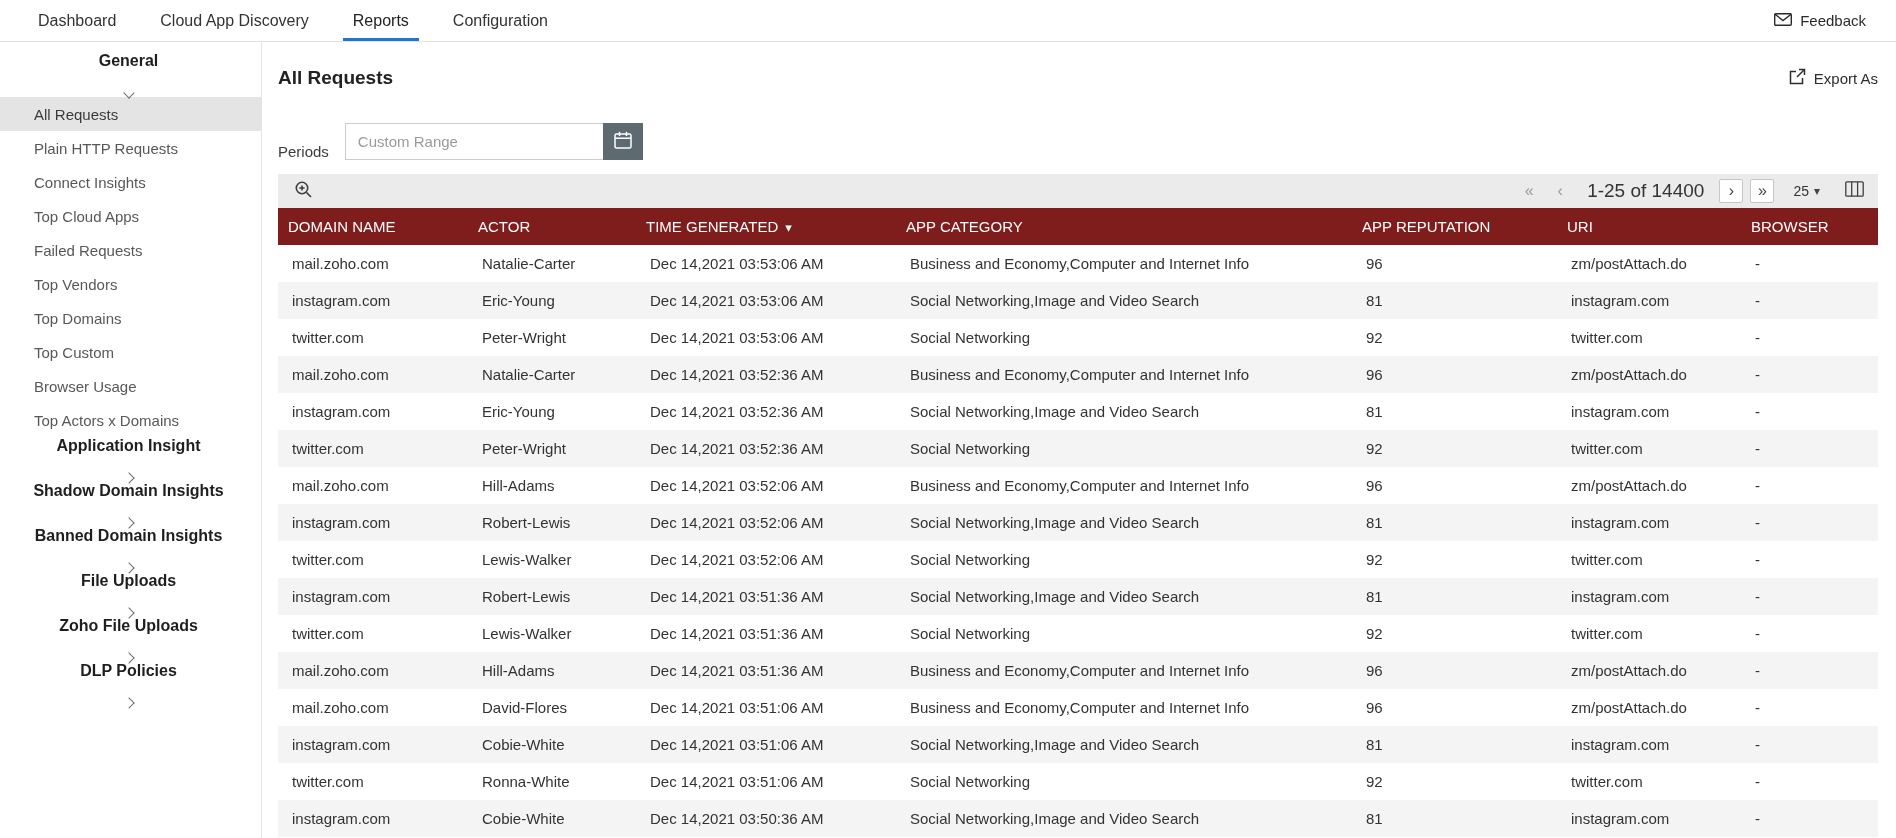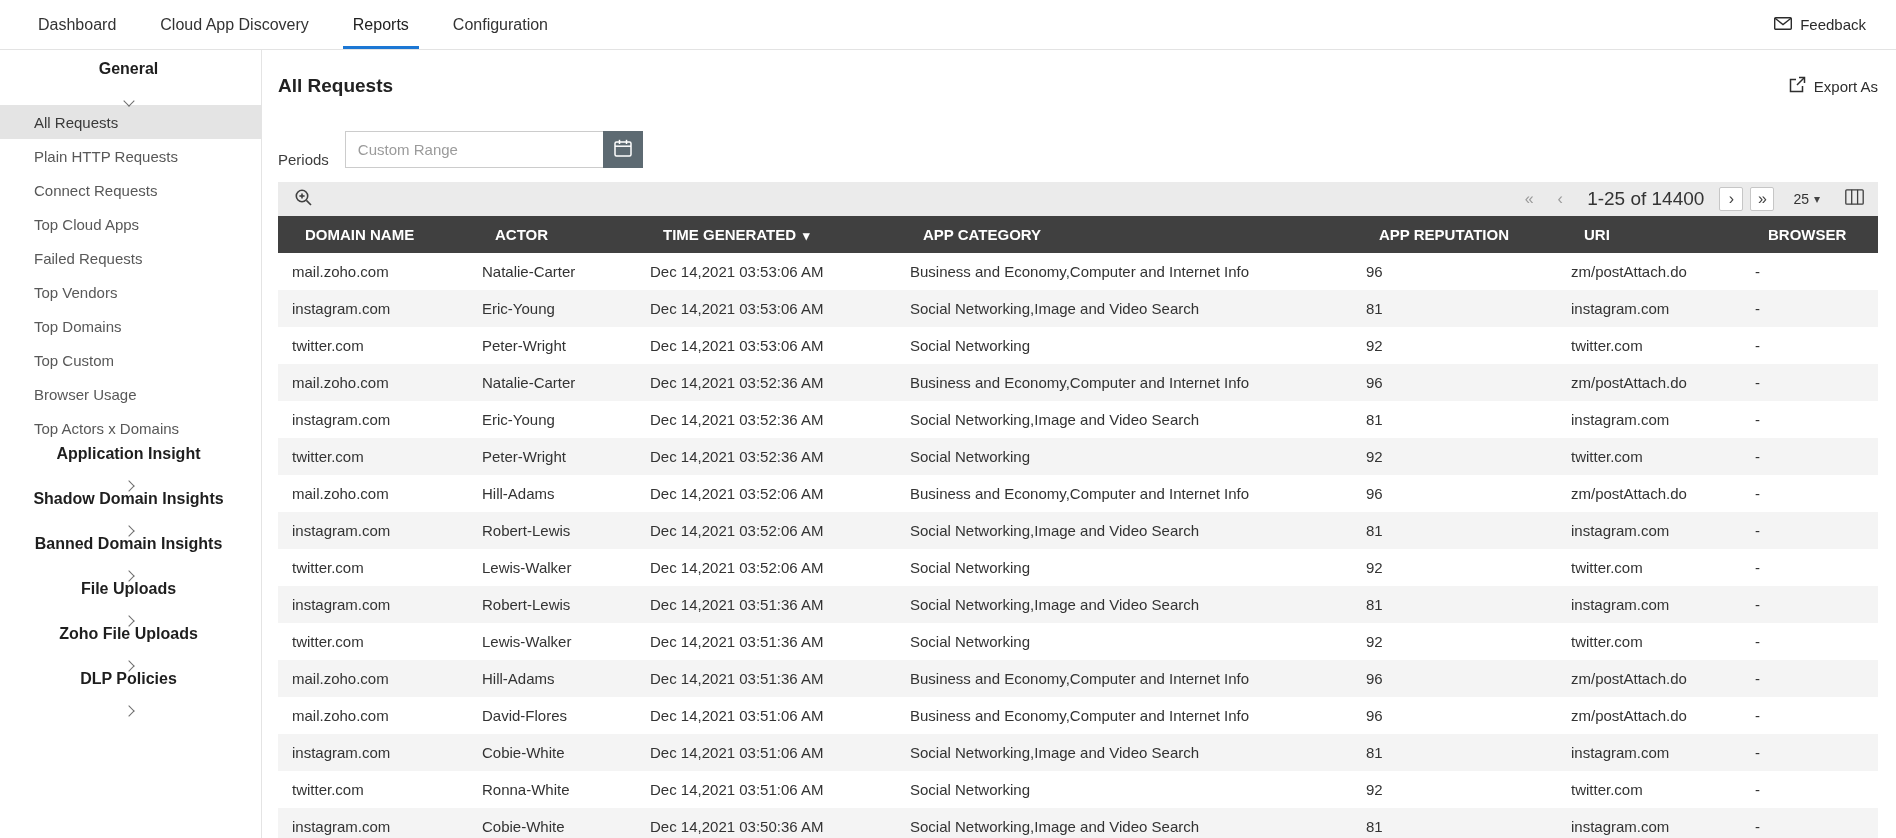--- a/index.html
+++ b/index.html
@@ -1,20 +1,20 @@
 <!DOCTYPE html>
 <html><head>
 <meta charset="utf-8">
 <style>
   * { box-sizing: border-box; margin: 0; padding: 0; }
   html,body { width:1896px; height:838px; overflow:hidden; background:#fff;
     font-family:"Liberation Sans", sans-serif; color:#333; }
 
   
-  .topnav { height:50px; background:#fff; border-bottom:1px solid #e3e3e3;
+  .topnav { height:42px; background:#fff; border-bottom:1px solid #e3e3e3;
     display:flex; align-items:stretch; padding:0 30px 0 36px; }
   .nav-tabs { display:flex; gap:40px; }
   .nav-tab { display:flex; align-items:center; font-size:16px; color:#333;
     cursor:pointer; position:relative; padding:0 2px; white-space:nowrap; }
   .nav-tab.active { color:#222; }
   .nav-tab.active::after { content:""; position:absolute; left:-8px; right:-8px;
     bottom:0; height:3px; background:#1c77d4; }
   .feedback { margin-left:auto; display:flex; align-items:center; gap:8px;
     font-size:15px; color:#2b2b2b; cursor:pointer; }
 
@@ -60,22 +60,22 @@
   .pag-btn.plain { color:#9a9a9a; }
   .pag-btn.boxed { background:#fff; border:1px solid #c6c6c6; border-radius:2px; color:#444; }
   .pag-range { font-size:19px; color:#333; margin:0 8px; white-space:nowrap; }
   .page-size { display:flex; align-items:center; gap:5px; font-size:14px;
     color:#333; cursor:pointer; margin-left:12px; }
   .page-size .caret { font-size:12px; color:#444; }
   .col-picker { margin-left:18px; display:flex; align-items:center; cursor:pointer; }
 
   
   table { width:100%; border-collapse:collapse; table-layout:fixed; }
-  thead th { background:#404040; color:#fff; font-size:15px; font-weight:700;
-    text-align:left; height:37px; padding:0 0 0 27px; white-space:nowrap; cursor:pointer; }
+  thead th { background:#7f1d1d; color:#fff; font-size:15px; font-weight:400;
+    text-align:left; height:37px; padding:0 0 0 10px; white-space:nowrap; cursor:pointer; }
   .sort-caret { font-size:13px; margin-left:7px; color:#fff; }
   tbody td { height:37px; font-size:15px; color:#333; padding:0 6px 0 14px;
     white-space:nowrap; overflow:hidden; text-overflow:ellipsis; }
   tbody tr:nth-child(even) { background:#f4f4f4; }
 </style>
 </head>
 <body>
 
 <div class="topnav">
   <div class="nav-tabs">
@@ -97,21 +97,21 @@
 
 <div class="shell">
 
   <div class="sidebar">
       <div class="sec-header">
         <span class="sec-label">General</span>
         <span class="chev down"></span>
       </div>
       <div class="sec-item active">All Requests</div>
       <div class="sec-item">Plain HTTP Requests</div>
-      <div class="sec-item">Connect Requests</div>
+      <div class="sec-item">Connect Insights</div>
       <div class="sec-item">Top Cloud Apps</div>
       <div class="sec-item">Failed Requests</div>
       <div class="sec-item">Top Vendors</div>
       <div class="sec-item">Top Domains</div>
       <div class="sec-item">Top Custom</div>
       <div class="sec-item">Browser Usage</div>
       <div class="sec-item">Top Actors x Domains</div>
       <div class="sec-header">
         <span class="sec-label">Application Insight</span>
         <span class="chev right"></span>

